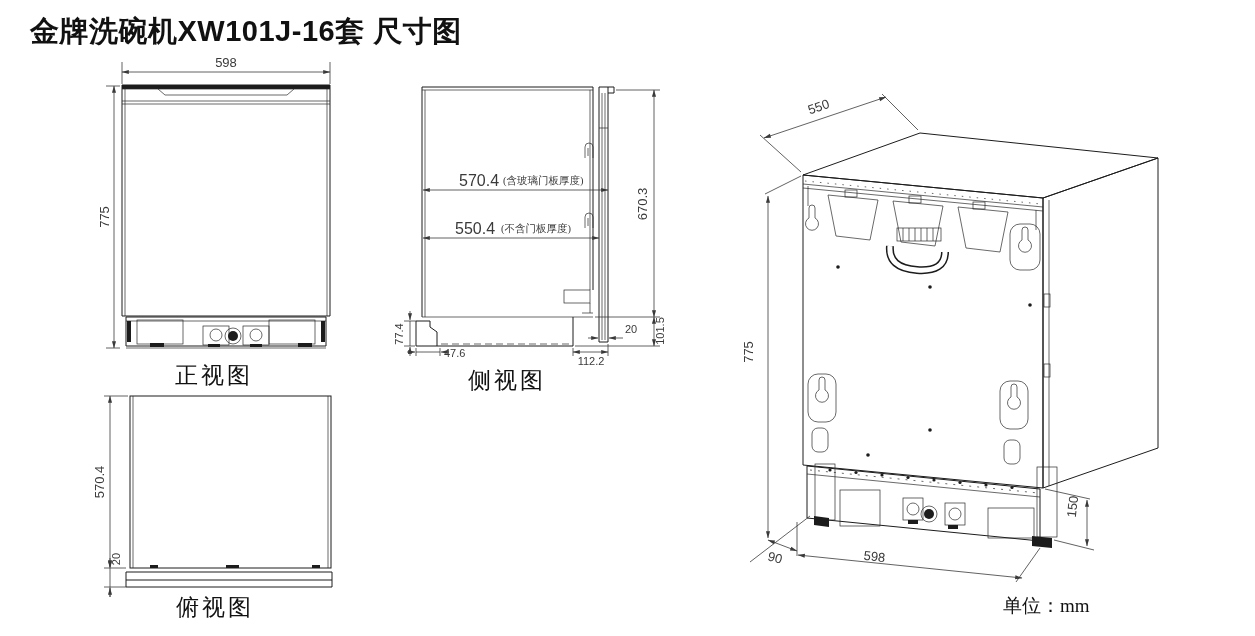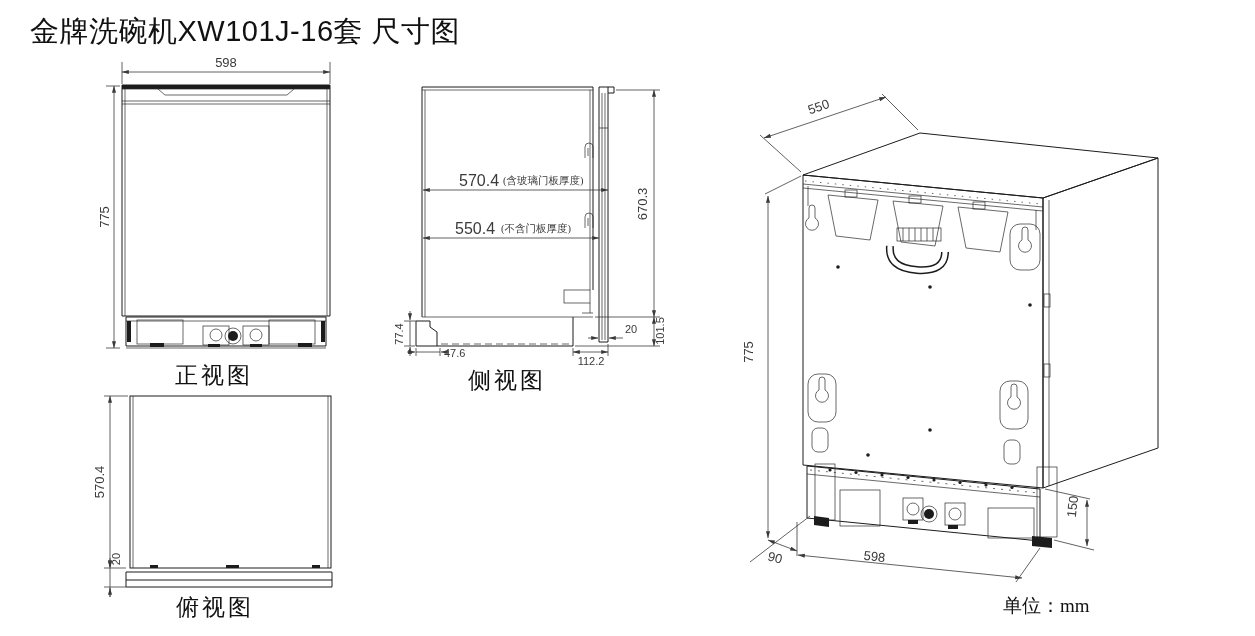--- a/index.html
+++ b/index.html
@@ -1,18 +1,18 @@
 <!DOCTYPE html>
 <html><head>
 <meta charset="utf-8">
 <style>
   html,body{margin:0;padding:0;background:#ffffff;}
   .page{position:relative;width:1255px;height:636px;background:#fff;overflow:hidden;
         font-family:"Liberation Sans","DejaVu Sans",sans-serif;color:#111;}
-  .title{position:absolute;left:30px;top:12px;font-size:29px;font-weight:normal;
+  .title{position:absolute;left:30px;top:12px;font-size:29px;font-weight:bold;
          letter-spacing:0.5px;font-family:"Liberation Sans","DejaVu Sans",sans-serif;}
   svg{position:absolute;left:0;top:0;}
   .ln{fill:none;stroke:#1c1c1c;stroke-width:1;}
   .ln-thin{fill:none;stroke:#2a2a2a;stroke-width:0.7;}
   .dim{fill:none;stroke:#3a3a3a;stroke-width:0.8;}
   .fil{fill:#1c1c1c;stroke:none;}
   text{fill:#2b2b2b;}
   .dimtxt{font-family:"Liberation Sans","DejaVu Sans",sans-serif;font-size:13px;fill:#3a3a3a;}
   .dimtxt-lg{font-family:"Liberation Sans","DejaVu Sans",sans-serif;font-size:16px;fill:#3a3a3a;}
   .dimtxt-sm{font-family:"Liberation Sans","DejaVu Sans",sans-serif;font-size:11px;fill:#3a3a3a;}

